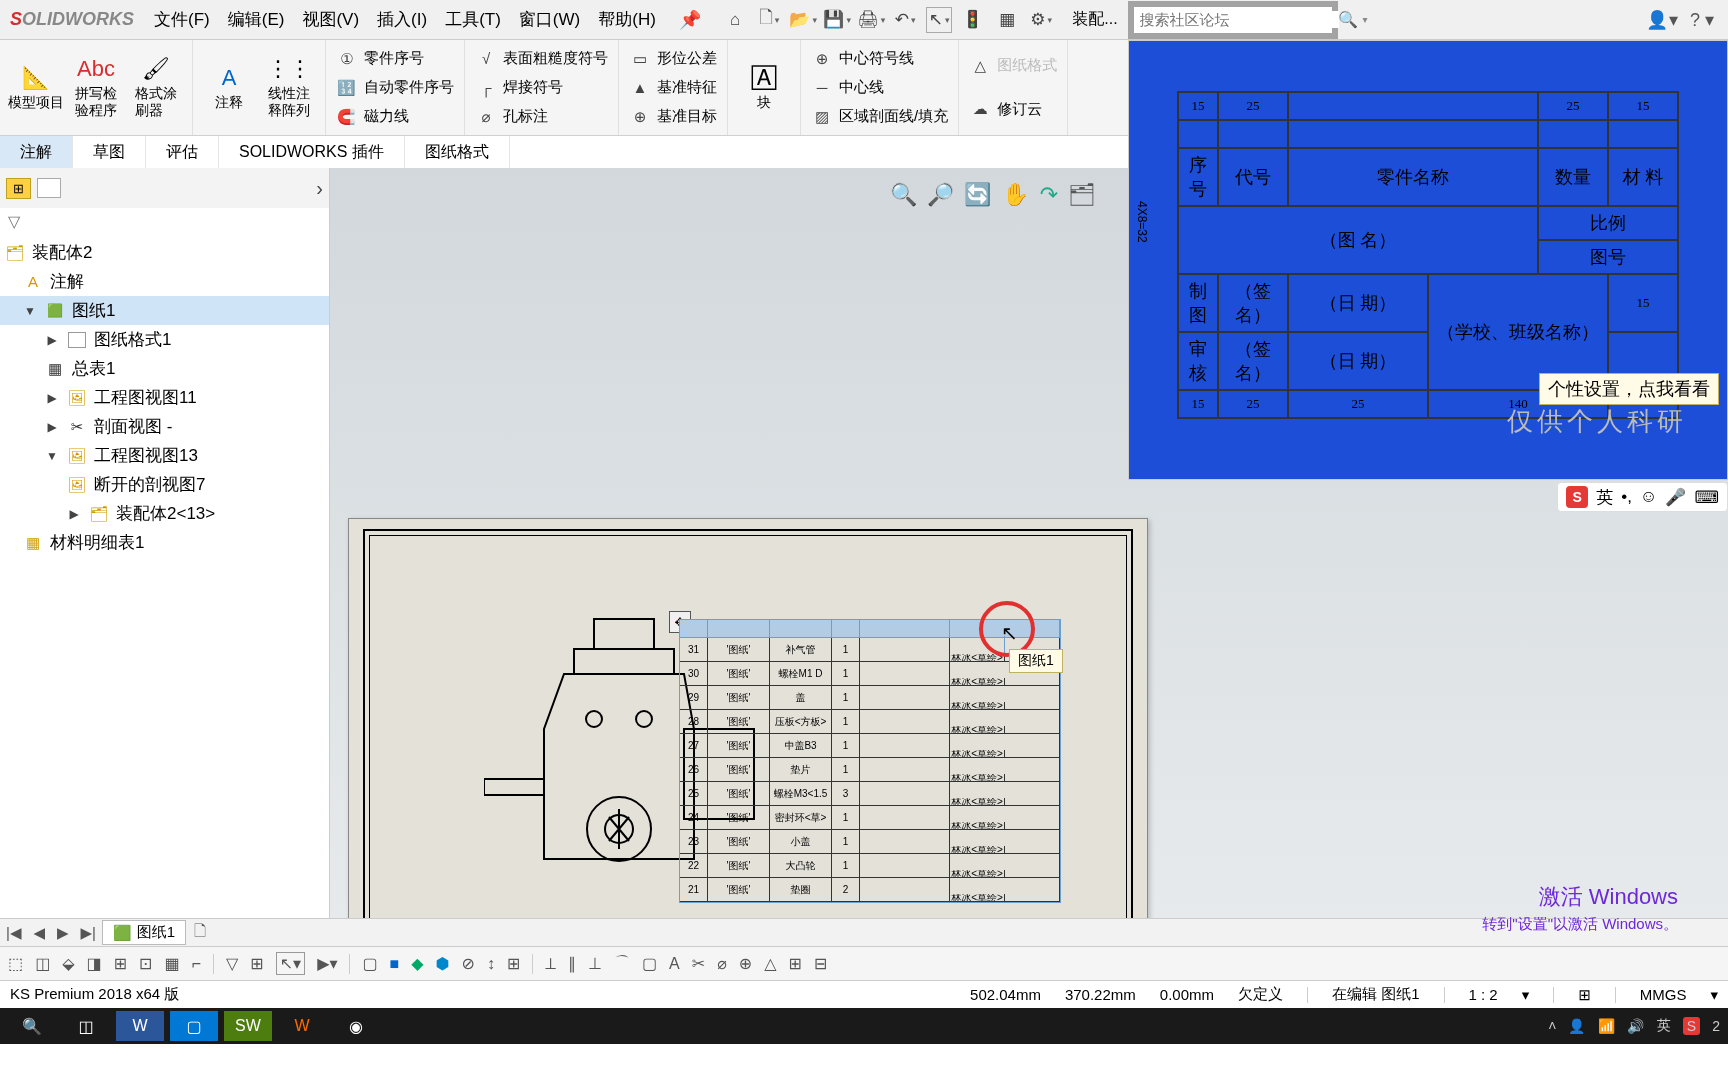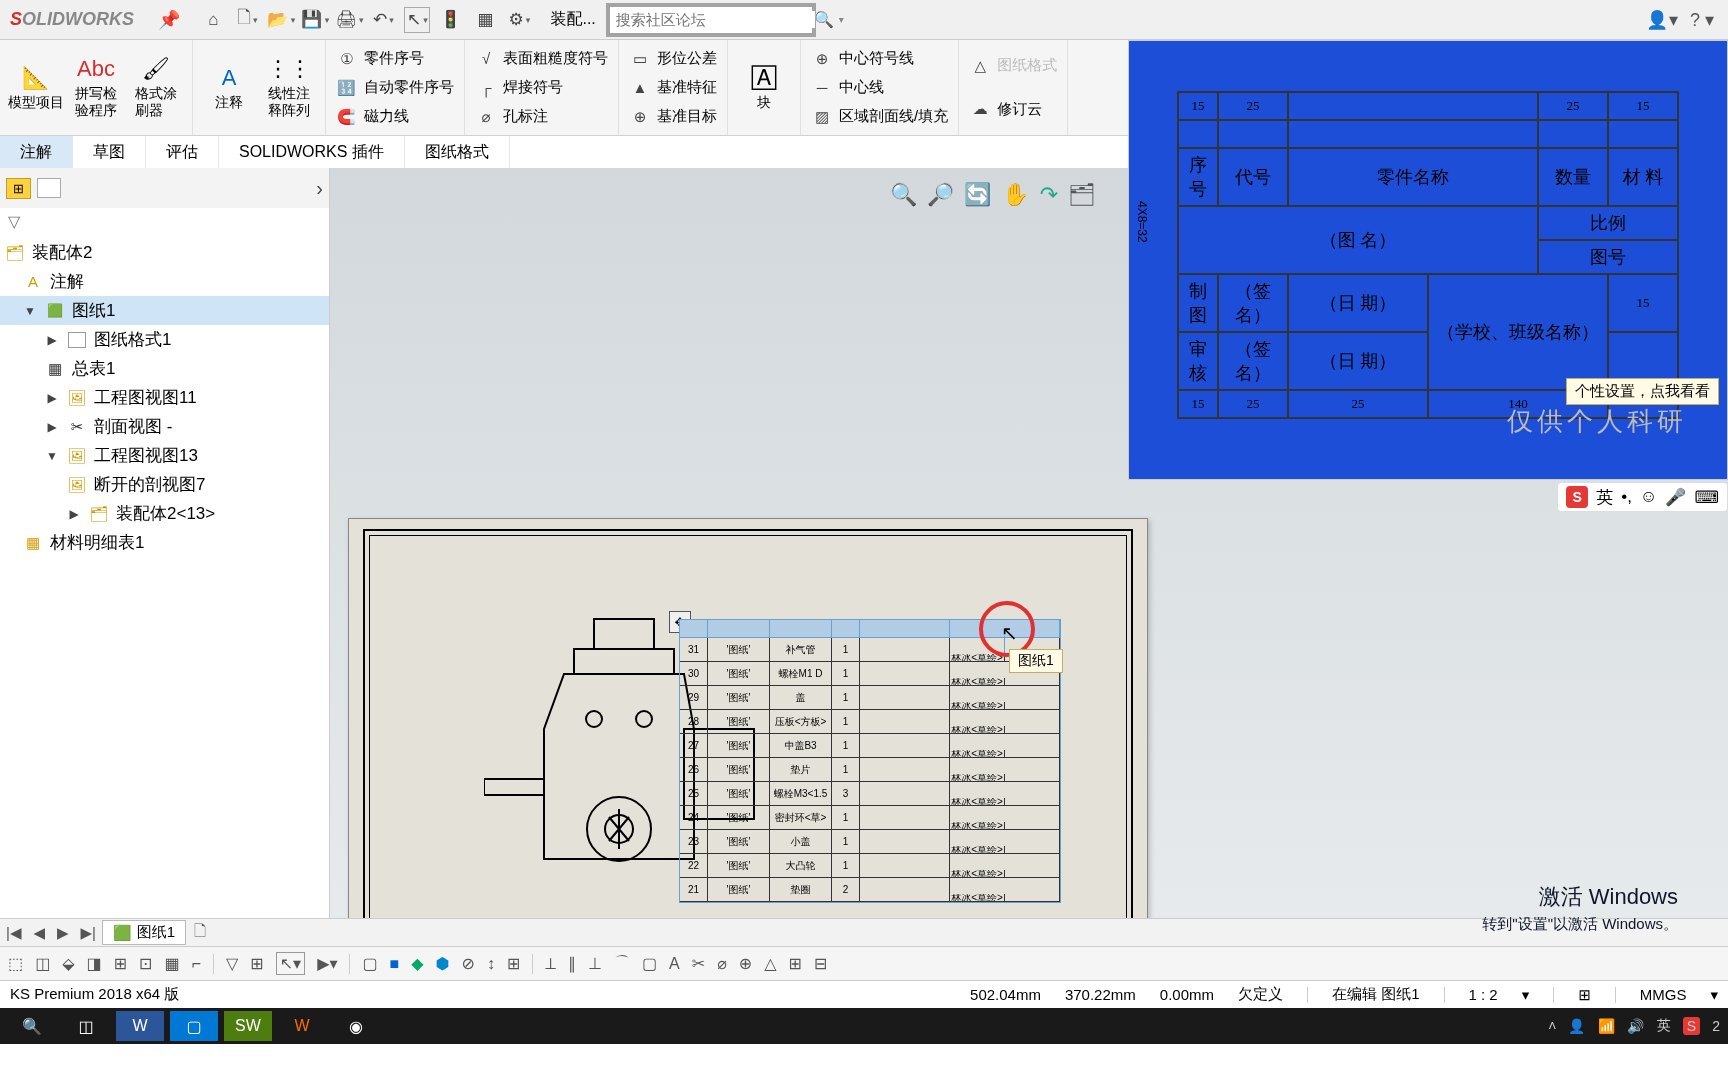--- a/index.html
+++ b/index.html
@@ -10,21 +10,21 @@
 .logo { font-weight: bold; font-style: italic; font-size: 18px; padding: 0 10px; position: relative; }
 .logo .s { color: #d42e2e; }
 .logo .rest { color: #888; }
 .menu-items { display: flex; gap: 18px; padding: 0 10px; font-size: 17px; }
 .menu-item { cursor: pointer; }
 .pin { color: #0078d4; margin: 0 14px; font-size: 18px; }
 .menubar-icons { display: flex; gap: 8px; align-items: center; margin-left: 6px; }
 .tb-icon { width: 26px; height: 26px; display: flex; align-items: center; justify-content: center; font-size: 17px; color: #444; cursor: pointer; }
 .tb-icon .drop { font-size: 9px; color: #666; margin-left: 2px; }
 .assembly-label { font-size: 16px; margin-left: 10px; }
-.search-box { margin-left: 10px; width: 210px; height: 28px; border: 4px solid #a3a3a3; display: flex; align-items: center; padding: 13px 6px; background: #fff; }
+.search-box { margin-left: 10px; width: 210px; height: 28px; border: 6px solid #a3a3a3; display: flex; align-items: center; padding: 13px 6px; background: #fff; }
 .search-box input { border: none; outline: none; flex: 1; font-size: 15px; color: #999; }
 .search-box .mag { color: #888; }
 .menubar-right { margin-left: auto; display: flex; gap: 12px; padding: 0 14px; font-size: 18px; color: #555; }
 
 
 .ribbon { display: flex; height: 96px; background: #f5f5f5; border-bottom: 1px solid #d0d0d0; }
 .ribbon-group { display: flex; padding: 4px 6px; border-right: 1px solid #e0e0e0; }
 .big-btn { display: flex; flex-direction: column; align-items: center; justify-content: center; width: 60px; font-size: 14px; line-height: 1.25; cursor: pointer; gap: 2px; }
 .big-btn .ic { font-size: 22px; }
 .sm-row { display: flex; align-items: center; gap: 6px; font-size: 15px; padding: 2px 4px; cursor: pointer; height: 30px; }
@@ -88,21 +88,21 @@
 
 .tooltip-sheet { position: absolute; left: 660px; top: 130px; background: #fffbe6; border: 1px solid #c0b060; padding: 2px 8px; font-size: 14px; }
 .red-circle { position: absolute; left: 630px; top: 82px; width: 56px; height: 56px; border: 4px solid #e03030; border-radius: 50%; }
 .cursor-arrow { position: absolute; left: 652px; top: 102px; font-size: 20px; color: #000; }
 
 
 .ref-overlay { position: absolute; right: 0; top: 40px; width: 600px; height: 440px; background: #1d4ed8; border: 1px solid #ccc; font-size: 18px; }
 .ref-overlay table { border-collapse: collapse; margin: 50px auto 0; }
 .ref-overlay td { border: 2px solid #333; padding: 4px 8px; text-align: center; font-family: KaiTi, serif; height: 28px; }
 .ref-dim { font-size: 13px; text-align: center; }
-.ref-tip { position: absolute; right: 8px; bottom: 74px; background: #fffbe6; border: 1px solid #c0b060; padding: 3px 8px; font-size: 15px; }
+.ref-tip { position: absolute; right: 8px; bottom: 74px; background: #fffbe6; border: 1px solid #c0b060; padding: 3px 8px; font-size: 18px; }
 .ref-watermark { position: absolute; right: 40px; bottom: 40px; color: #bbb; font-size: 26px; letter-spacing: 4px; }
 
 
 .sogou-bar { position: absolute; right: 0; top: 482px; height: 30px; display: flex; align-items: center; gap: 8px; background: #fff; border: 1px solid #ddd; padding: 0 8px; font-size: 17px; border-radius: 4px; }
 .sogou-logo { width: 22px; height: 22px; background: #e53935; color: #fff; display: flex; align-items: center; justify-content: center; border-radius: 4px; font-weight: bold; font-size: 14px; }
 
 
 .sheet-tabs { position: absolute; left: 0; bottom: 62px; height: 28px; width: 100%; background: #f2f2f2; border-top: 1px solid #ccc; display: flex; align-items: center; font-size: 15px; }
 .sheet-tabs .nav { padding: 0 6px; color: #555; cursor: pointer; }
 .sheet-tabs .tabname { background: #fff; border: 1px solid #bbb; padding: 2px 10px; display: flex; align-items: center; gap: 5px; }
@@ -110,21 +110,21 @@
 
 .bot-toolbar { position: absolute; left: 0; bottom: 28px; height: 34px; width: 100%; background: #f5f5f5; border-top: 1px solid #ccc; display: flex; align-items: center; padding: 0 8px; gap: 12px; font-size: 16px; color: #555; }
 .bot-toolbar span { cursor: pointer; }
 .bt-sep { width: 1px; height: 20px; background: #ccc; }
 
 .status-bar { position: absolute; left: 0; bottom: 0; width: 100%; height: 28px; background: #fff; border-top: 1px solid #ccc; display: flex; align-items: center; font-size: 15px; padding: 0 10px; }
 .status-bar .sp { margin-left: auto; display: flex; gap: 24px; align-items: center; }
 .status-bar .sep { width: 1px; height: 16px; background: #ccc; }
 
 
-.win-activate { position: absolute; right: 50px; bottom: 80px; color: #0f172a; font-size: 22px; text-align: right; line-height: 1.4; margin-top: 44px; }
+.win-activate { position: absolute; right: 50px; bottom: 80px; color: #6d28d9; font-size: 22px; text-align: right; line-height: 1.4; margin-top: 44px; }
 
 
 .taskbar { position: absolute; left: 0; bottom: -36px; width: 100%; height: 36px; background: #1a1a1a; display: flex; align-items: center; gap: 6px; padding: 0 8px; }
 .taskbar .tb-item { width: 48px; height: 30px; display: flex; align-items: center; justify-content: center; color: #fff; font-size: 16px; }
 .taskbar .tray { margin-left: auto; display: flex; gap: 12px; color: #ccc; font-size: 14px; align-items: center; }
 body { height: 1044px; } 
 
 
 .taskbar { bottom: 0; }
 .status-bar { bottom: 36px; }
@@ -133,20 +133,29 @@
 .left-panel { bottom: 126px; }
 .canvas { bottom: 126px; }
 .win-activate { bottom: 110px; }
 </style>
 </head>
 <body>
 
 <div class="menubar">
   <div class="logo">
     <span class="s">S</span><span class="rest">OLIDWORKS</span>
+  </div>
+  <div class="menu-items">
+    <span class="menu-item">文件(F)</span>
+    <span class="menu-item">编辑(E)</span>
+    <span class="menu-item">视图(V)</span>
+    <span class="menu-item">插入(I)</span>
+    <span class="menu-item">工具(T)</span>
+    <span class="menu-item">窗口(W)</span>
+    <span class="menu-item">帮助(H)</span>
   </div>
   <span class="pin">📌</span>
   <div class="menubar-icons">
     <span class="tb-icon">⌂</span>
     <span class="tb-icon">🗋<span class="drop">▾</span></span>
     <span class="tb-icon">📂<span class="drop">▾</span></span>
     <span class="tb-icon">💾<span class="drop">▾</span></span>
     <span class="tb-icon">🖨<span class="drop">▾</span></span>
     <span class="tb-icon">↶<span class="drop">▾</span></span>
     <span class="tb-icon" style="border:1px solid #aaa">↖<span class="drop">▾</span></span>

